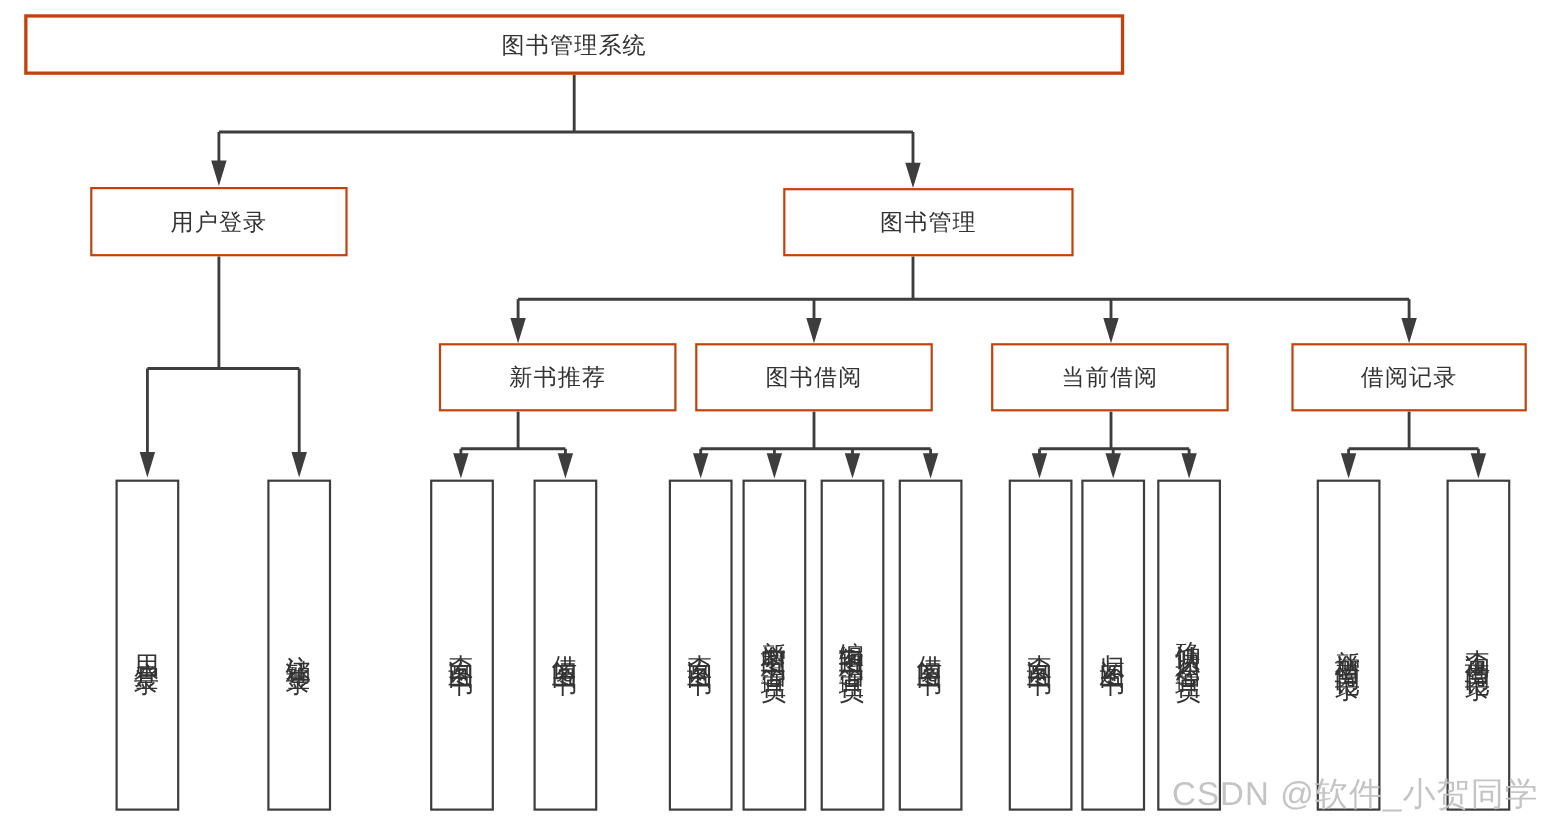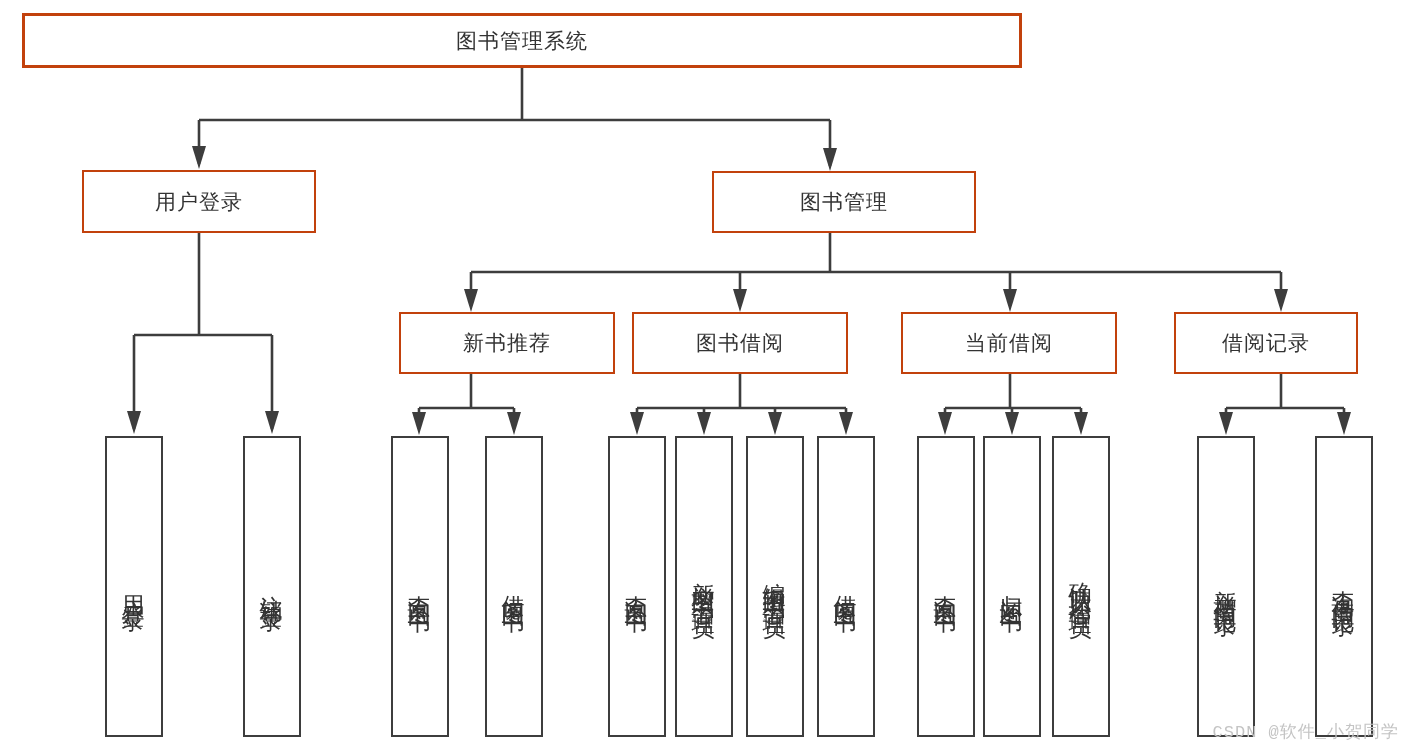--- a/index.html
+++ b/index.html
@@ -37,24 +37,23 @@
     writing-mode:vertical-rl;
     text-orientation:mixed;
     font-size:23px;
     letter-spacing:5px;
     color:#333333;
   }
   #watermark{
     position:absolute;
     right:6px;bottom:4px;
     z-index:3;
-    font-size:17px;
+    font-size:30px;
     color:#c4c4c4;
     letter-spacing:1px;
-    font-family:Liberation Mono, monospace;
   }
 </style>
 </head>
 <body>
 
 <div id="stage">
 
   <svg id="wires" width="1405" height="747" xmlns="http://www.w3.org/2000/svg">
     <g stroke="#3d3d3d" stroke-width="2.6" fill="none">
 
@@ -122,21 +121,21 @@
   </svg>
 
   <div class="node root" style="left:22px;top:13px;width:1000px;height:55px;">图书管理系统</div>
 
   <div class="node" style="left:82px;top:170px;width:234px;height:63px;">用户登录</div>
   <div class="node" style="left:712px;top:171px;width:264px;height:62px;">图书管理</div>
 
   <div class="node" style="left:363px;top:312px;width:216px;height:62px;margin-left:36px;">新书推荐</div>
   <div class="node" style="left:632px;top:312px;width:216px;height:62px;">图书借阅</div>
   <div class="node" style="left:901px;top:312px;width:216px;height:62px;">当前借阅</div>
-  <div class="node" style="left:1174px;top:312px;width:184px;height:62px;">借阅记录</div>
+  <div class="node" style="left:1174px;top:312px;width:214px;height:62px;">借阅记录</div>
 
   <div class="vnode" style="left:105px;">
     <span class="vtext">用户登录</span>
   </div>
   <div class="vnode" style="left:243px;">
     <span class="vtext">注销登录</span>
   </div>
 
   <div class="vnode" style="left:391px;">
     <span class="vtext">查询图书</span>

